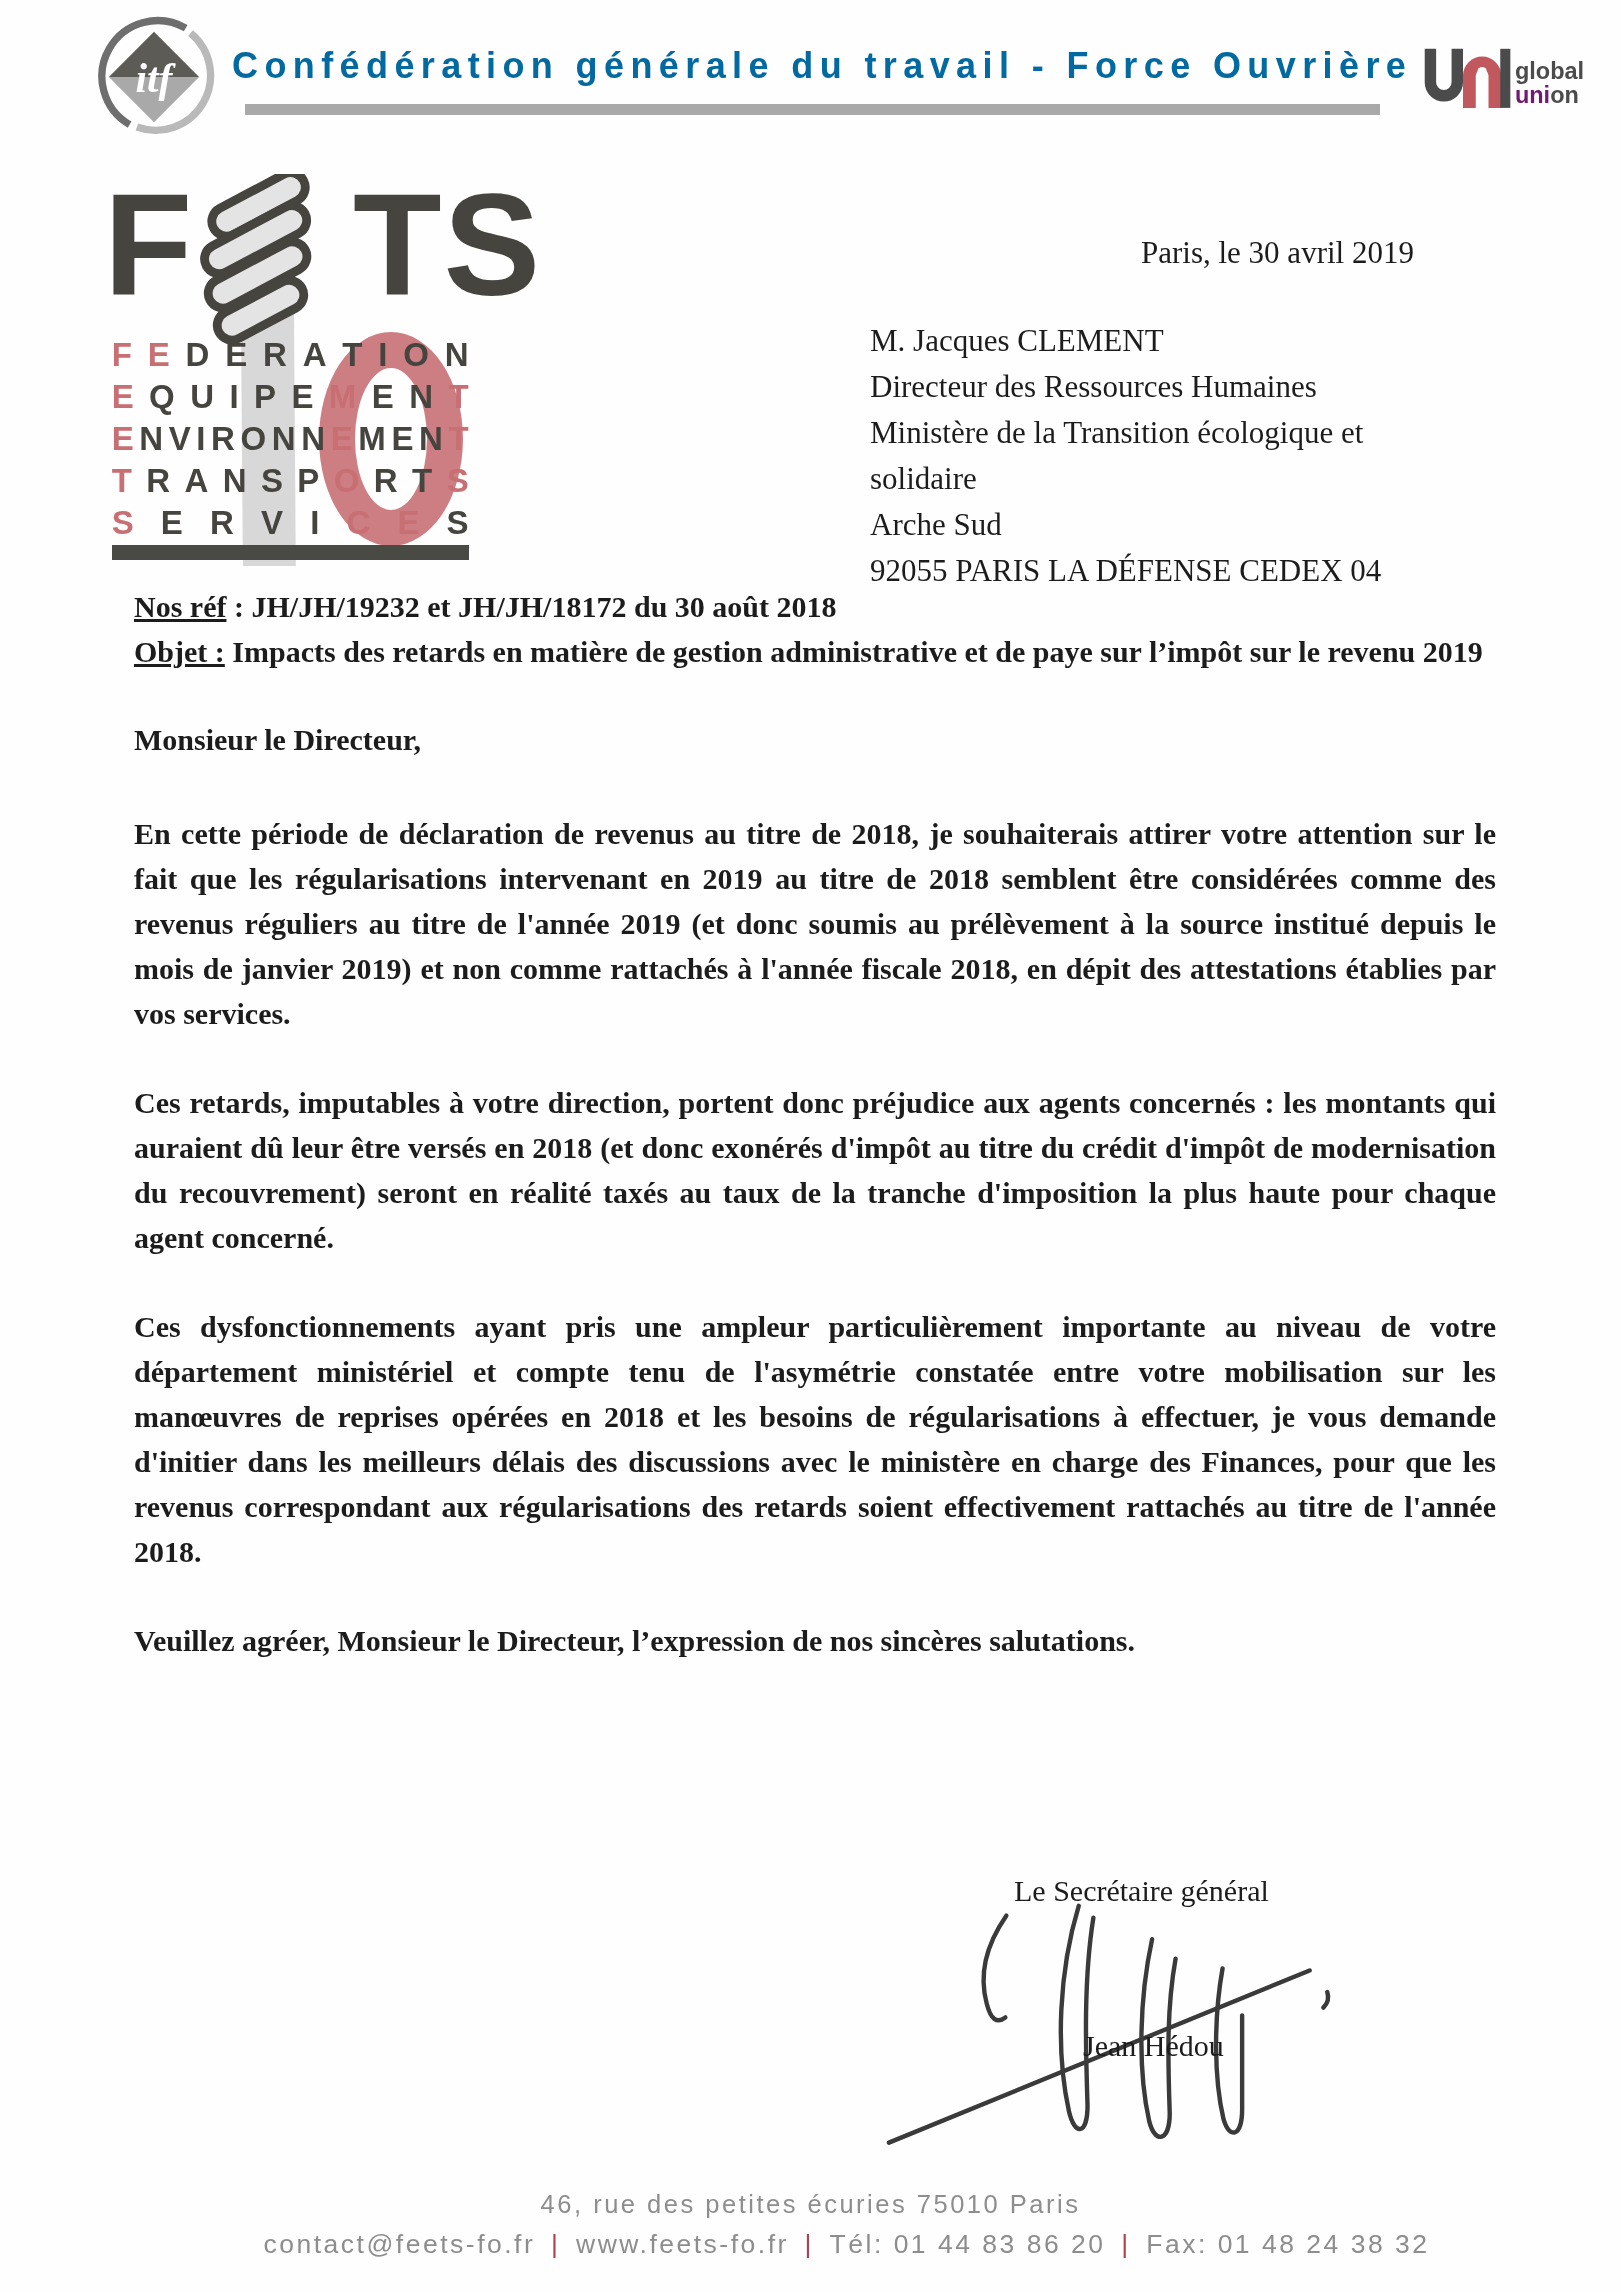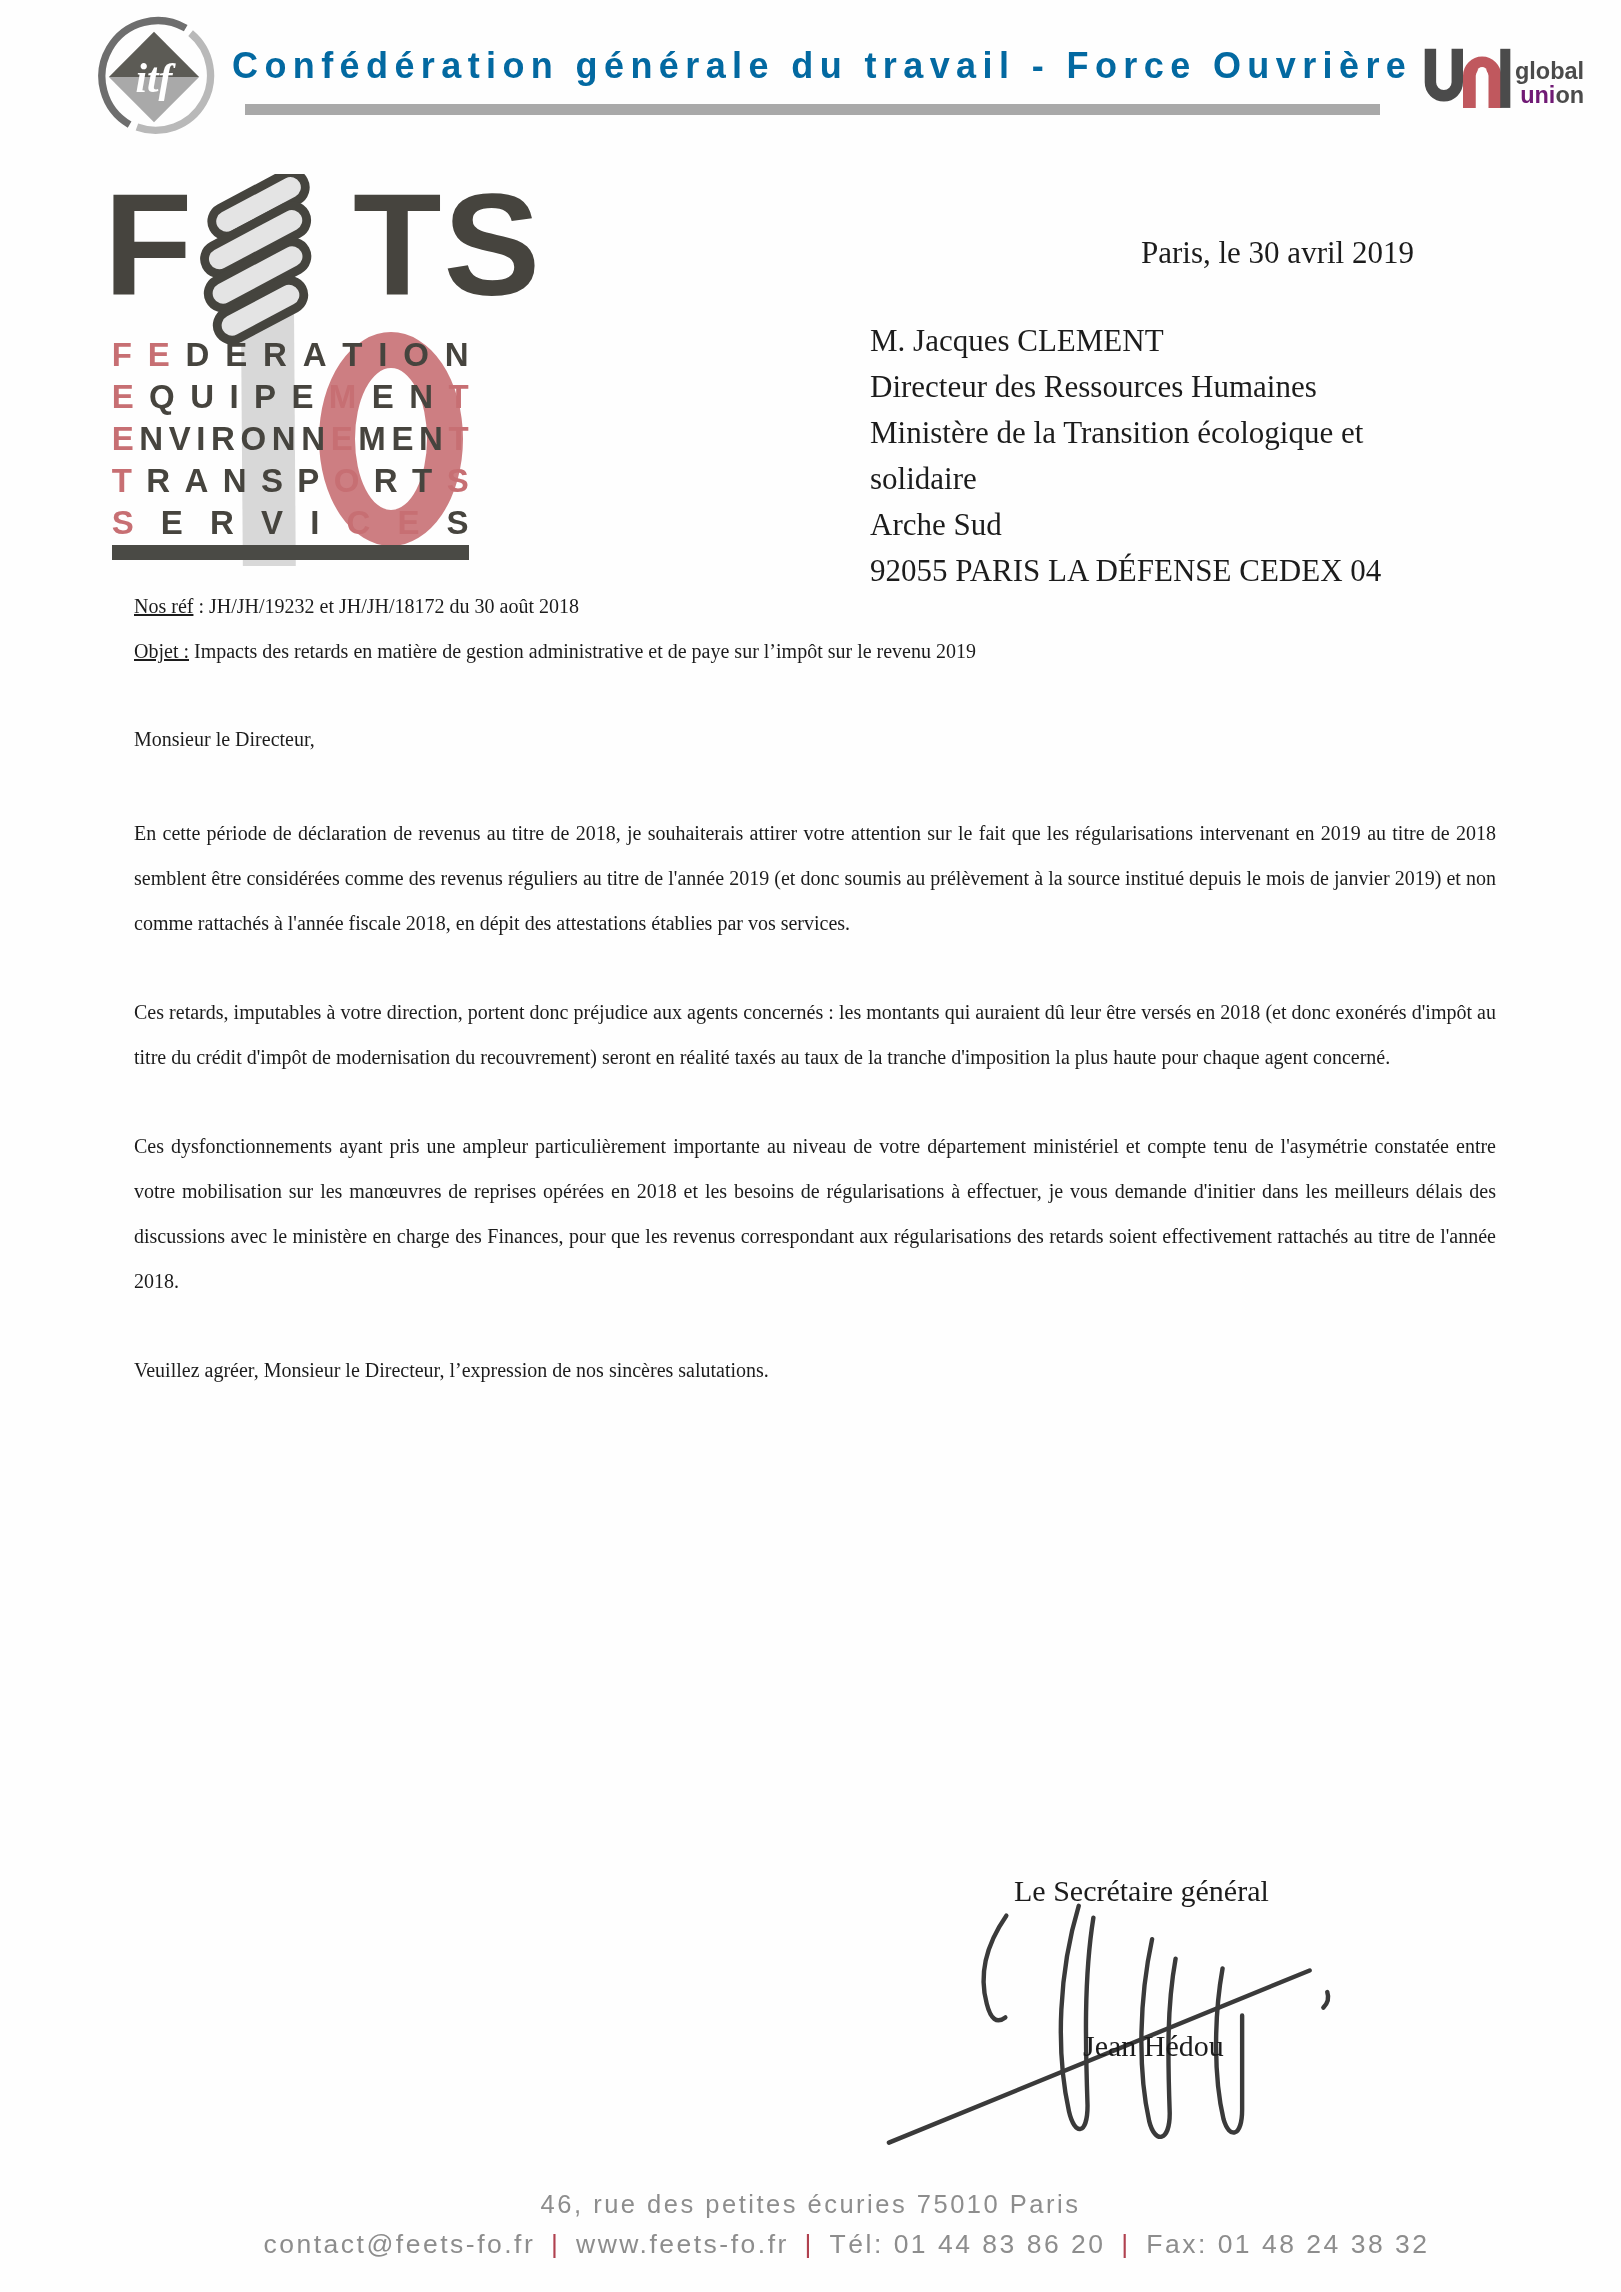--- a/index.html
+++ b/index.html
@@ -9,42 +9,42 @@
     font-family:"Liberation Serif", serif;color:#1c1c1c;
   }
   
   .itf-logo{position:absolute;left:93px;top:15.7px;width:122px;height:122px;}
   .org-title{
     position:absolute;left:232px;top:45px;width:1166px;
     font-family:"Liberation Sans", sans-serif;font-weight:bold;
     font-size:36px;letter-spacing:6.4px;color:#0369a1;white-space:nowrap;
   }
   .header-rule{position:absolute;left:245px;top:104px;width:1135px;height:10.8px;background:#a9a9a9;}
-  .uni-logo{position:absolute;left:1417px;top:33px;display:flex;align-items:flex-start;text-align:right;}
+  .uni-logo{position:absolute;left:1417px;top:33px;display:flex;align-items:flex-start;}
   .uni-text{margin-left:3.9px;margin-top:25.5px;font-family:"Liberation Sans", sans-serif;
     font-weight:bold;font-size:23.5px;line-height:24.5px;color:#4b4b4b;}
   .uni-text .red{color:#701a75;}
   
   .feets{position:absolute;left:96px;top:178px;width:376px;height:392px;}
   .feets-top{position:absolute;left:0;top:0;width:100%;height:147px;
     font-family:"Liberation Sans", sans-serif;font-weight:bold;color:#46443e;}
   .feets-top .bigF{position:absolute;left:7.8px;top:-15.7px;font-size:145px;}
   .feets-top .bigTS{position:absolute;left:257px;top:-15.7px;font-size:145px;letter-spacing:2px;}
   .feets-ring{position:absolute;left:223px;top:154px;width:144px;height:214px;
     border:36px solid #c97377;border-radius:50%;box-sizing:border-box;z-index:2;opacity:.92;}
   .fist{position:absolute;left:82px;top:-3.9px;width:165px;height:392px;z-index:1;}
   .feets-rows{position:absolute;left:15.7px;top:157px;width:357px;z-index:3;
     font-family:"Liberation Sans", sans-serif;font-weight:bold;color:#46443e;}
   .feets-row{display:flex;justify-content:space-between;font-size:33px;height:42px;line-height:39px;}
   .feets-row .red{color:#c76f73;}
   .feets-bar{position:absolute;left:15.7px;top:367px;width:357px;height:14.7px;background:#4a4a45;z-index:4;}
   
   .date-line{position:absolute;left:1141px;top:235px;font-size:31px;}
   .recipient{position:absolute;left:870px;top:318px;font-size:31px;line-height:46px;}
-  .letter-body{position:absolute;left:134px;top:584px;width:1362px;font-size:20px;line-height:45px;}
+  .letter-body{position:absolute;left:134px;top:584px;width:1362px;font-size:30px;line-height:45px;font-weight:bold;}
   .refline{margin:0;}
   .u{text-decoration:underline;}
   .objet{margin:0 0 0 0;text-align:justify;}
   .salutation{margin-top:43px;margin-bottom:49px;}
   .para{margin:0 0 44px 0;text-align:justify;}
   .closing{margin:9.8px 0 0 0;}
   .signer-title{position:absolute;left:1014px;top:1874px;font-size:30px;}
   .signature-svg{position:absolute;left:877px;top:1900px;width:470px;height:272px;}
   .signer-name{position:absolute;left:1083px;top:2029px;font-size:30px;}
   

